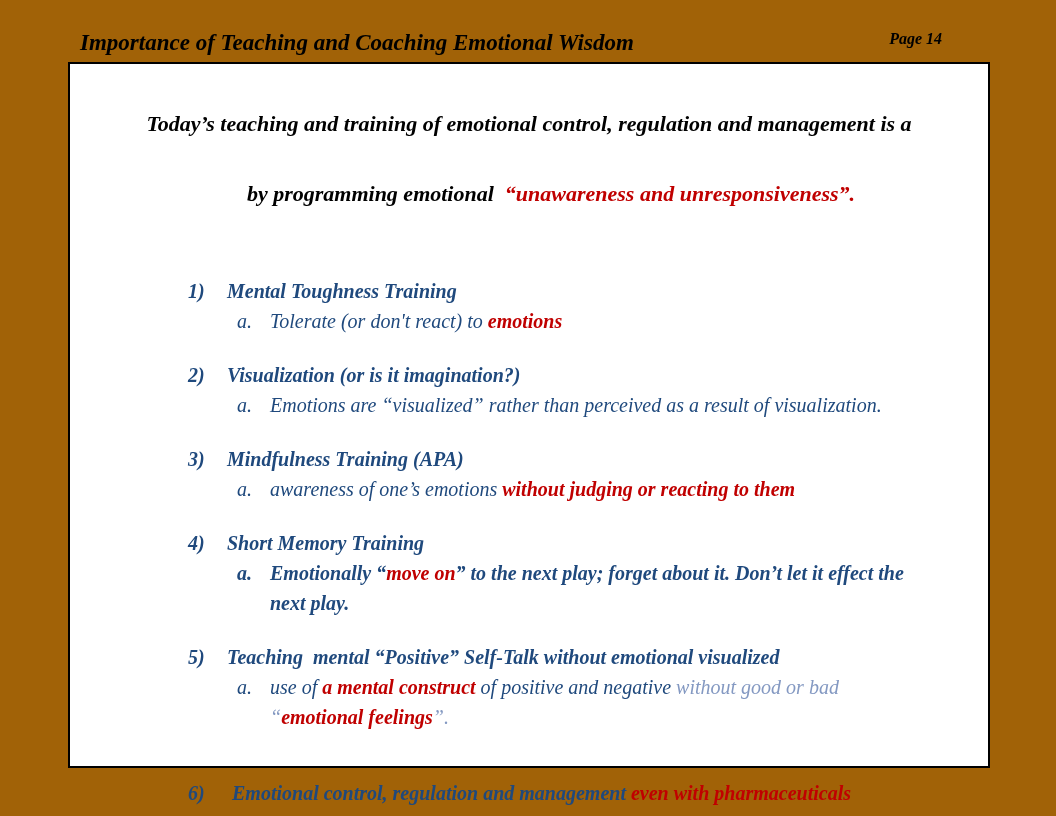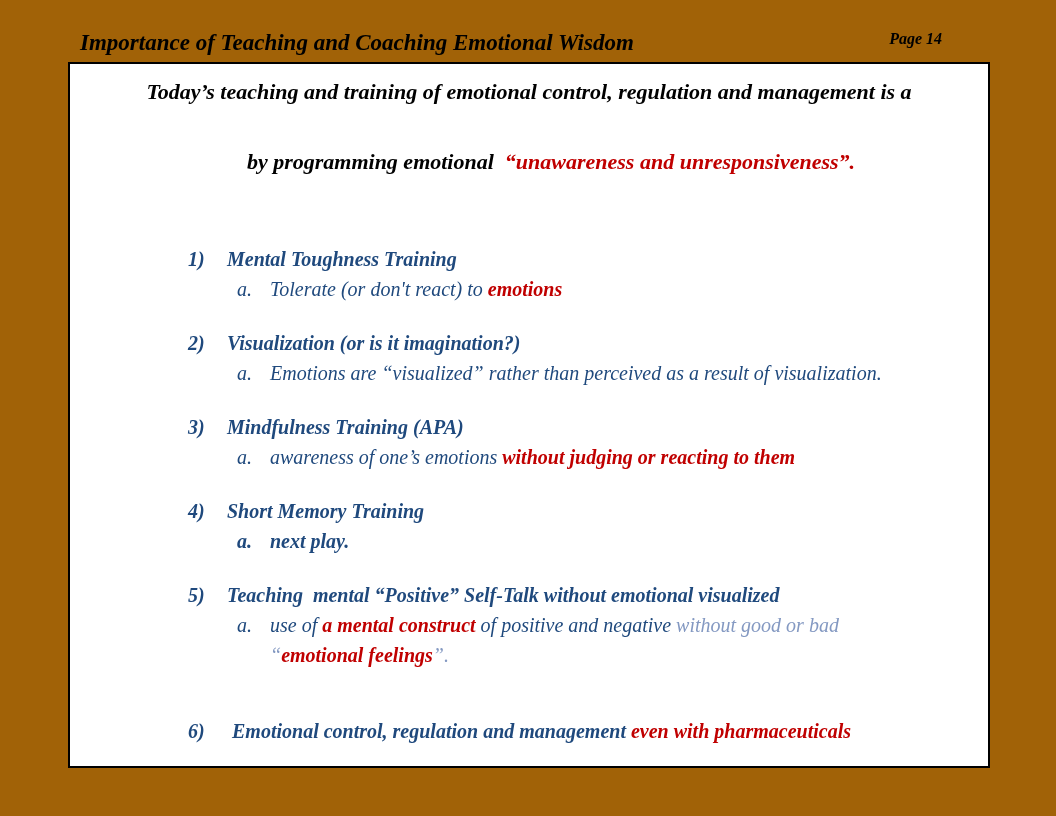--- a/index.html
+++ b/index.html
@@ -22,21 +22,21 @@
     white-space:pre-wrap;
   }
   .content-box{
     position:absolute;left:68px;top:62px;
     width:918px;height:702px;
     border:2px solid #000;
     background:#fff;
     box-sizing:content-box;
   }
   .intro{
-    margin-top:10px;
+    margin-top:42px;
     text-align:center;
     font-size:22px;line-height:35px;
     font-weight:bold;color:#000;
   }
   .intro-line{white-space:pre-wrap;}
   .numbered-list{
     margin-top:30px;
     padding-left:118px;
     padding-right:40px;
     font-size:20px;line-height:30px;
@@ -112,20 +112,21 @@
           </div>
         </div>
         <div class="item">
           <div class="item-row">
             <span class="seg seg-blue-bold num">4)</span>
             <div class="heading"><span class="seg seg-blue-bold">Short Memory Training</span></div>
           </div>
           <div class="sub-row">
             <span class="seg seg-blue-bold sub-letter">a.</span>
             <div class="sub-lines">
+              <div class="sub-line"><span class="seg seg-blue-bold">Emotionally “</span><span class="seg seg-red-bold">move on</span><span class="seg seg-blue-bold">” to the next play; forget about it. Don’t let it effect the</span></div>
               <div class="sub-line"><span class="seg seg-blue-bold">next play.</span></div>
             </div>
           </div>
         </div>
         <div class="item">
           <div class="item-row">
             <span class="seg seg-blue-bold num">5)</span>
             <div class="heading"><span class="seg seg-blue-bold">Teaching  mental “Positive” Self-Talk without emotional visualized</span></div>
           </div>
           <div class="sub-row">

